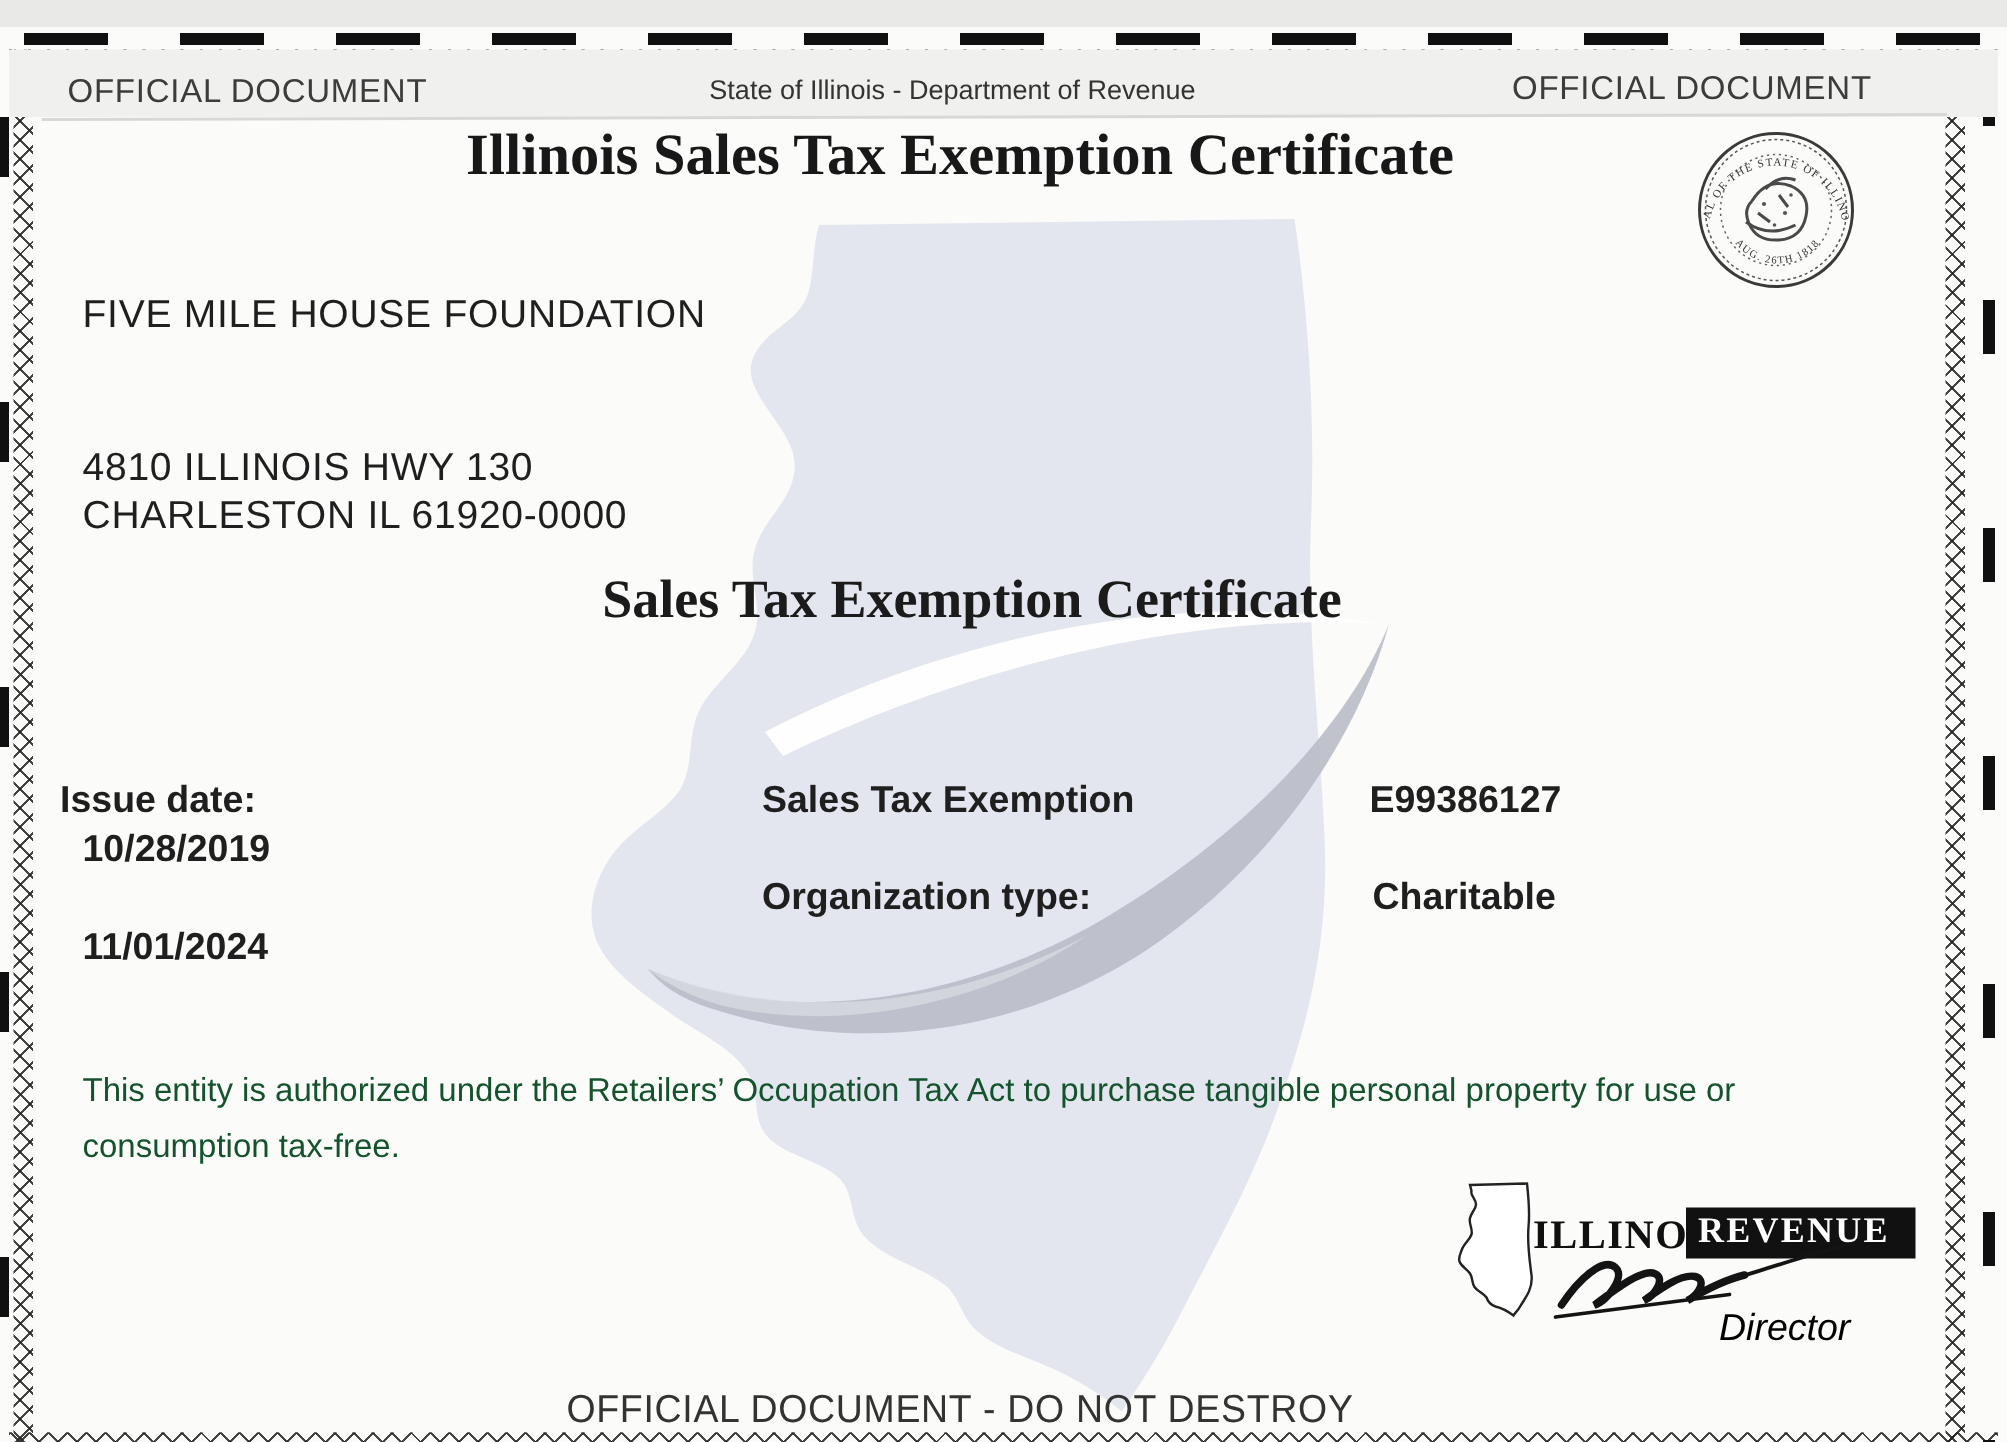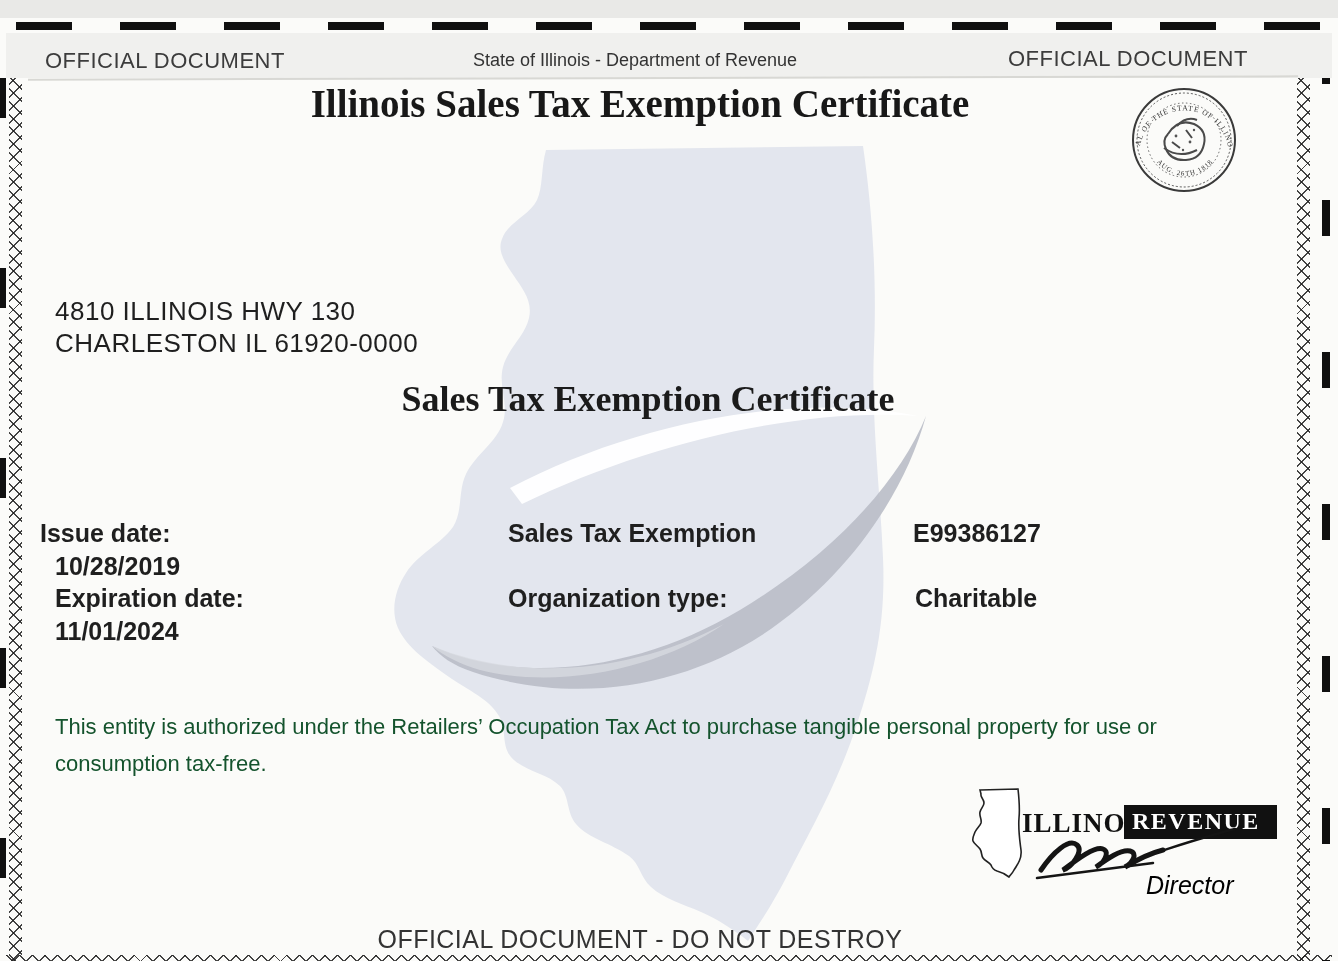--- a/index.html
+++ b/index.html
@@ -145,28 +145,28 @@
         </g>
         <g fill="#555">
           <circle cx="48" cy="52" r="1.4"></circle>
             <circle cx="62" cy="58" r="1.4"></circle>
           <circle cx="55" cy="66" r="1.2"></circle>
             <circle cx="66" cy="46" r="1.2"></circle>
         </g>
       </svg>
     </div>
 
+    <div class="recipient-name">FIVE MILE HOUSE FOUNDATION</div>
     <div class="addr1">4810 ILLINOIS HWY 130</div>
     <div class="addr2">CHARLESTON IL 61920-0000</div>
 
     <div class="cert-heading">Sales Tax Exemption Certificate</div>
 
     <div class="fld b issue-label">Issue date:</div>
     <div class="fld issue-value">10/28/2019</div>
-    <div class="fld b exp-label">Expiration date:</div>
     <div class="fld exp-value">11/01/2024</div>
     <div class="fld b exemption-label">Sales Tax Exemption</div>
     <div class="fld b exemption-number">E99386127</div>
     <div class="fld b orgtype-label">Organization type:</div>
     <div class="fld b orgtype-value">Charitable</div>
 
     <div class="auth-text">This entity is authorized under the Retailers’ Occupation Tax Act to purchase tangible personal property for use or consumption tax-free.</div>
 
     <div class="logo-state-icon">
       <svg width="64" height="92" viewBox="0 0 64 92">

